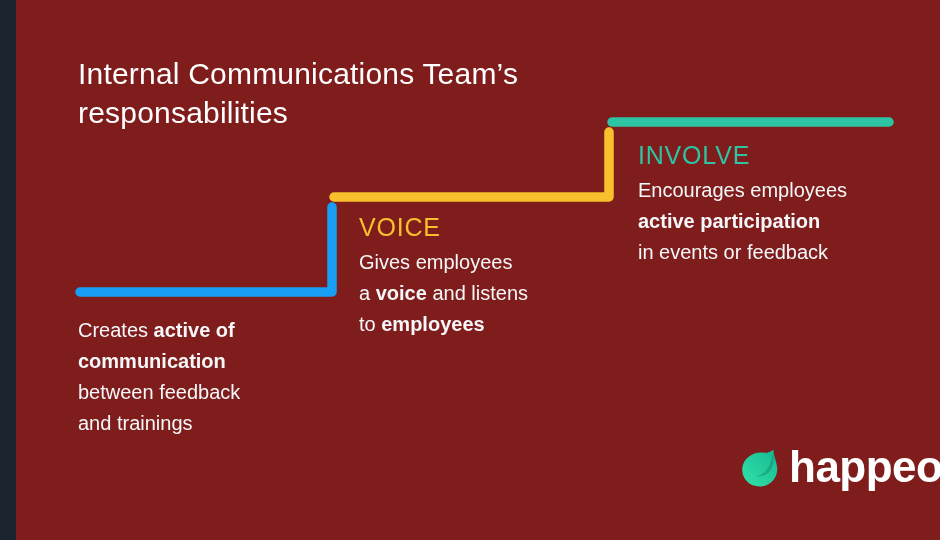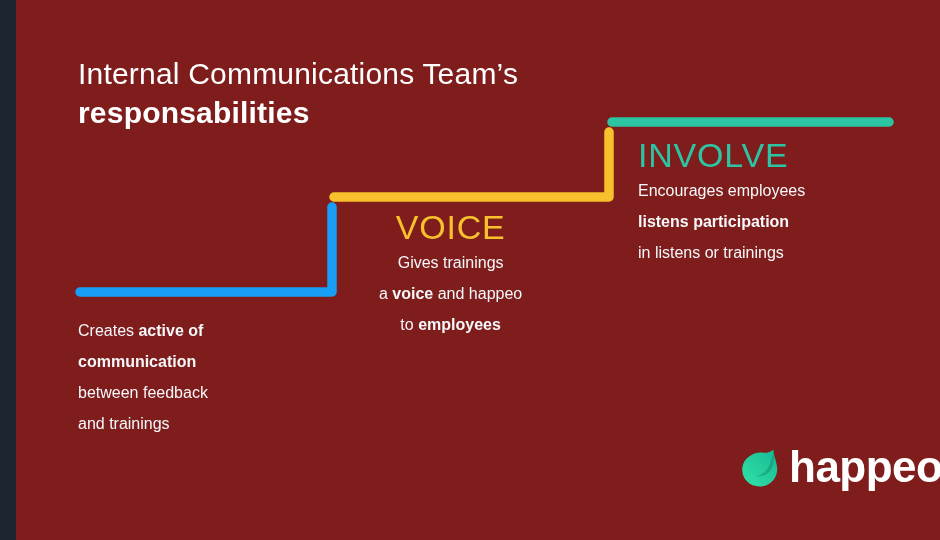--- a/index.html
+++ b/index.html
@@ -9,30 +9,30 @@
     background:#2a3240;
     overflow:hidden;
     font-family:"Liberation Sans", sans-serif;
     -webkit-font-smoothing:antialiased;
   }
   .title {
     position:absolute; left:62px; top:54px;
     color:#ffffff; font-size:30px; line-height:39px;
     font-weight:400; letter-spacing:0.2px;
   }
-  .title .line2 { font-weight:700; }
+  .title .line2 { font-weight:400; }
   .stairs { position:absolute; left:0; top:0; width:940px; height:540px; }
   .step { position:absolute; }
   .step .label {
-    font-size:34px; line-height:30px; font-weight:400;
+    font-size:25px; line-height:30px; font-weight:400;
     letter-spacing:0.8px;
   }
   .step .body {
     margin-top:5px;
-    color:#f5f7f9; font-size:16px; line-height:31px; font-weight:400;
+    color:#f5f7f9; font-size:20px; line-height:31px; font-weight:400;
   }
   .step .body .b { font-weight:700; }
   .logo { position:absolute; left:724px; top:446px; display:flex; align-items:center; gap:9px; }
   .logo-mark { width:40px; height:41px; display:block; }
   .logo-text {
     color:#ffffff; font-size:44px; font-weight:700;
     letter-spacing:-0.5px; line-height:41px;
   }
 </style>
 </head>
@@ -53,35 +53,35 @@
 
   <div class="step" style="left:62px; top:310px;">
     <div class="body">
         <div><span>Creates </span><span class="b">active of</span></div>
         <div><span class="b">communication</span></div>
         <div><span>between feedback</span></div>
         <div><span>and trainings</span></div>
       </div>
   </div>
 
-  <div class="step" style="left:363px; top:212px;text-align:center;">
+  <div class="step" style="left:343px; top:212px;">
     <div class="label" style="color: rgb(248, 192, 45);">VOICE</div>
     <div class="body">
-        <div><span>Gives trainings</span></div>
-        <div><span>a </span><span class="b">voice</span><span> and happeo</span></div>
+        <div><span>Gives employees</span></div>
+        <div><span>a </span><span class="b">voice</span><span> and listens</span></div>
         <div><span>to </span><span class="b">employees</span></div>
       </div>
   </div>
 
   <div class="step" style="left:622px; top:140px;">
     <div class="label" style="color: rgb(44, 196, 163);">INVOLVE</div>
     <div class="body">
         <div><span>Encourages employees</span></div>
-        <div><span class="b">listens participation</span></div>
-        <div><span>in listens or trainings</span></div>
+        <div><span class="b">active participation</span></div>
+        <div><span>in events or feedback</span></div>
       </div>
   </div>
 
   <div class="logo">
     <svg class="logo-mark" viewBox="0 0 40 41">
       <defs>
         <linearGradient id="happeoGrad" x1="0" y1="1" x2="1" y2="0">
           <stop offset="0" stop-color="#33e3a8"></stop>
           <stop offset="1" stop-color="#17b893"></stop>
         </linearGradient>

